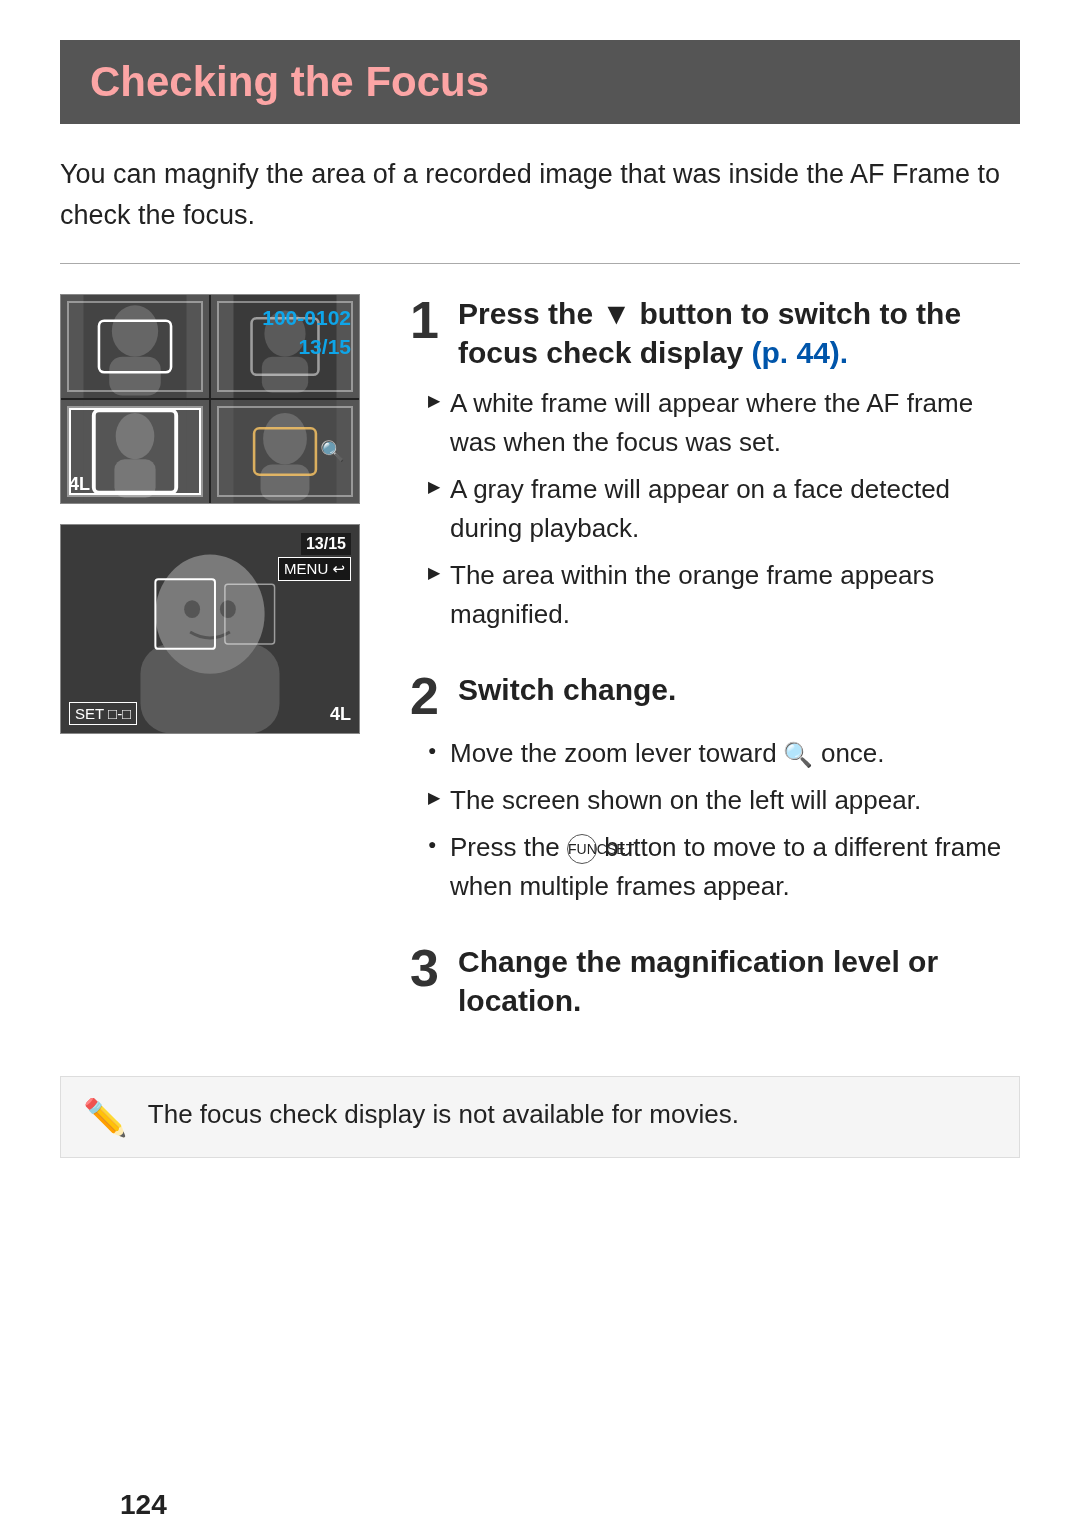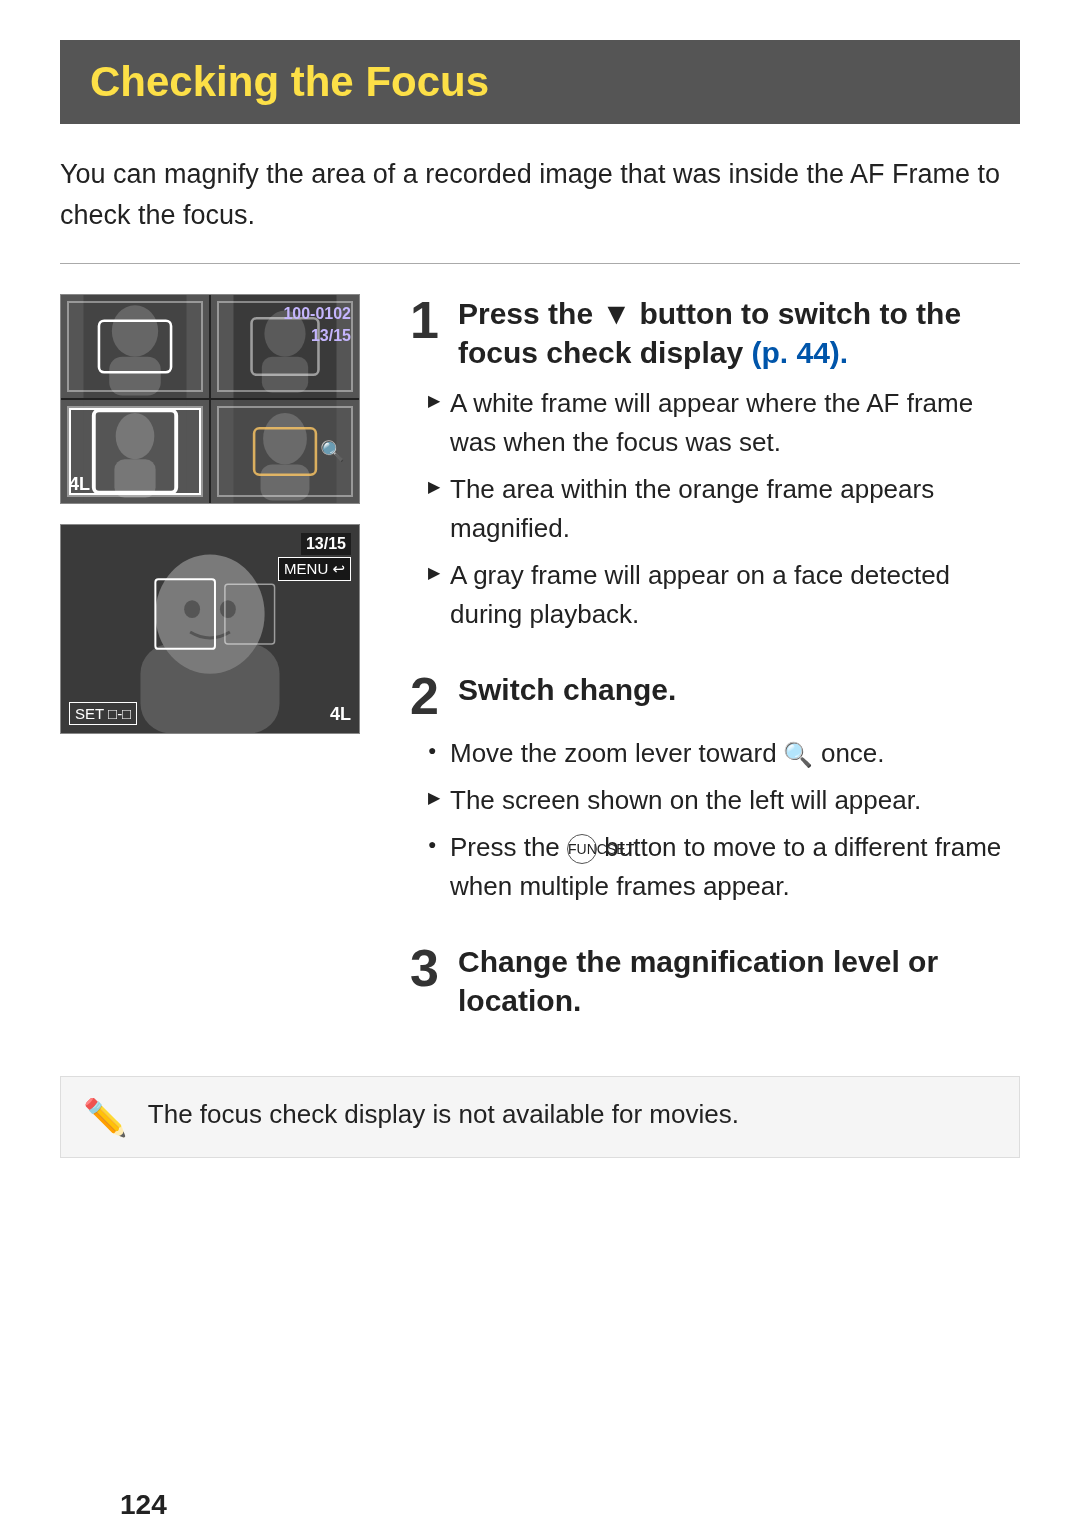--- a/index.html
+++ b/index.html
@@ -15,21 +15,21 @@
 
     .page-title-box {
       background: #555;
       color: #fff;
       padding: 18px 30px;
       margin-bottom: 30px;
     }
     .page-title-box h1 {
       font-size: 42px;
       font-weight: bold;
-      color: #fde047;
+      color: #fca5a5;
     }
 
     .intro-text {
       font-size: 27px;
       margin-bottom: 28px;
       line-height: 1.5;
       margin-top: 20px;
     }
 
     .divider {
@@ -285,21 +285,21 @@
           <div class="cell photo-cell">
             <svg viewBox="0 0 80 80">
               <rect fill="#4a4a4a" width="80" height="80"></rect>
               <ellipse cx="40" cy="30" rx="17" ry="20" fill="#6a6a6a"></ellipse>
               <rect x="21" y="50" width="38" height="28" rx="9" fill="#6a6a6a"></rect>
               <rect x="16" y="22" width="48" height="36" rx="4" fill="none" stroke="rgba(255,200,100,0.8)" stroke-width="2"></rect>
             </svg>
           </div>
         </div>
 
-        <div style="position:absolute;top:8px;right:8px;color:#c4b5fd;font-size:16px;text-align:right;line-height:1.4;font-weight:bold;">
+        <div style="position:absolute;top:8px;right:8px;color:#0ea5e9;font-size:21px;text-align:right;line-height:1.4;font-weight:bold;">
           <span>100-0102</span><br>
           <span>13/15</span>
         </div>
         <div style="position:absolute;bottom:40px;right:14px;color:#fff;font-size:20px;">🔍</div>
         <div style="position:absolute;bottom:8px;left:8px;color:#fff;font-size:18px;font-weight:bold;">4L</div>
       </div>
 
       <div class="camera-image">
         <div class="img2-inner">
           <svg viewBox="0 0 300 210" width="300" height="210">
@@ -337,22 +337,22 @@
           <span class="step-number">1</span>
           <div class="step-title">
             <span>Press the</span>
             <strong> ▼ </strong>
             <span>button to switch to the focus check display</span>
             <span class="link-text">(p. 44).</span>
           </div>
         </div>
         <ul class="step-bullets">
           <li class="arrow">A white frame will appear where the AF frame was when the focus was set.</li>
+          <li class="arrow">A gray frame will appear on a face detected during playback.</li>
           <li class="arrow">The area within the orange frame appears magnified.</li>
-          <li class="arrow">A gray frame will appear on a face detected during playback.</li>
         </ul>
       </div>
 
       <div class="step-block">
         <div class="step-header">
           <span class="step-number">2</span>
           <div class="step-title">Switch change.</div>
         </div>
         <ul class="step-bullets">
           <li class="dot">Move the zoom lever toward <span class="inline-icon">🔍</span> once.</li>

